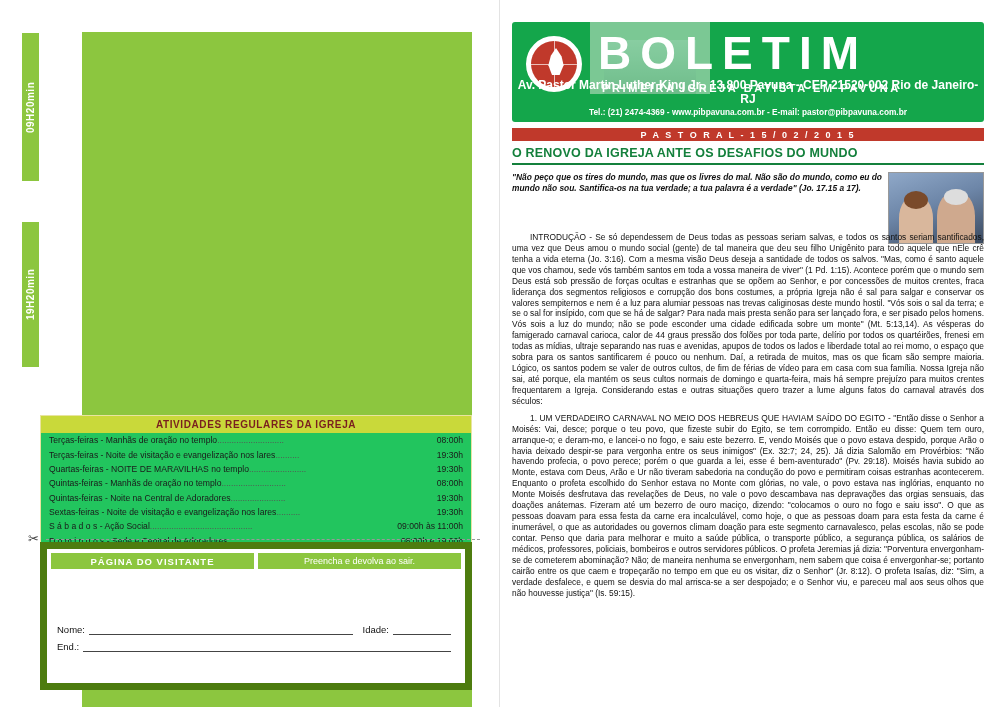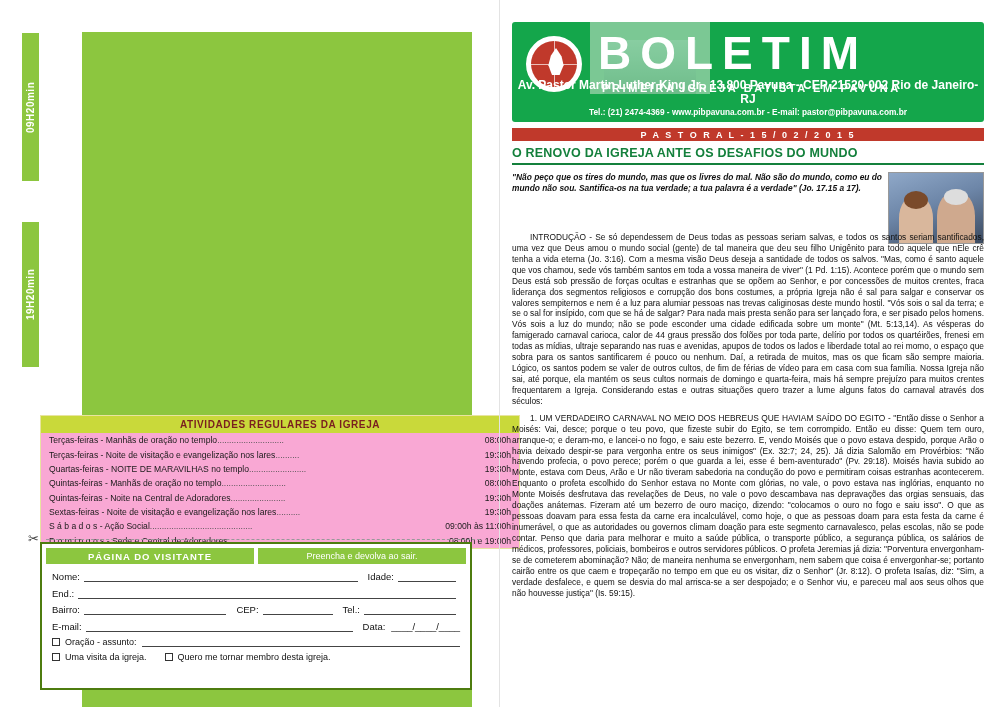--- a/index.html
+++ b/index.html
@@ -53,24 +53,24 @@
     font-size:11px;
     letter-spacing:1.5px;
     padding:3px 10px;
     text-align:left;
   }
   .svc-head th.right { text-align:right; padding-right:28px; }
   .dots { color:#555; letter-spacing:0px; }
 
   
   #activities-table {
-    position:absolute; left:40px; top:415px; width:480px;
+    position:absolute; left:40px; top:415px; width:432px;
     border-collapse:collapse;
     border:1px solid #e8e4a0;
-    background:#f9a8d4;
+    background:#22c55e;
     font-size:8.6px;
   }
   #activities-table .act-head th {
     background:#c9d93a;
     color:#7a1f1f;
     font-weight:bold;
     font-size:10px;
     letter-spacing:0.6px;
     text-align:center;
     padding:3px 6px;
@@ -84,38 +84,38 @@
   }
   #cut-line .dashline {
     position:absolute; left:18px; top:6px; right:0; height:0;
     border-top:1px dashed #999;
   }
   #cut-line .scissors { position:absolute; left:0; top:-2px; font-size:13px; color:#444; }
 
   
   #visitor-card {
     position:absolute; left:40px; top:542px; width:432px; height:148px;
-    border:2px solid #4d7c0f;
+    border:7px solid #4d7c0f;
     background:#ffffff;
     padding:0;
   }
   .vis-head { display:flex; height:16px; margin:4px 4px 0 4px; }
   .vis-head .h1 {
     background:#8cc63f; color:#fff; font-weight:bold; font-size:9.5px;
     letter-spacing:1px; flex:1; display:flex; align-items:center; justify-content:center;
   }
   .vis-head .h2 {
     background:#8cc63f; color:#fff; font-size:9px; flex:1;
     display:flex; align-items:center; justify-content:center; margin-left:4px;
   }
   .vis-body { padding:7px 10px 4px 10px; font-size:9.5px; }
   .fld { display:flex; align-items:flex-end; margin-bottom:5.5px; }
   .fld .lbl { white-space:nowrap; }
   .fld .line { flex:1; border-bottom:1px solid #444; height:10px; margin:0 4px; }
-  .fld .lbl2 { white-space:nowrap; margin-left:6px; }
+  .fld .lbl2 { white-space:nowrap; margin-left:6px;margin-top:48px; }
   .need-title { font-weight:bold; font-size:10px; margin:4px 0 5px 0; }
   .chk-row { display:flex; align-items:center; margin-bottom:5px; font-size:9px; }
   .chkbox {
     width:8px; height:8px; border:1px solid #333; display:inline-block;
     margin-right:5px; background:#fff;
   }
   .chk-row .line { flex:1; border-bottom:1px solid #444; height:9px; margin-left:5px; }
   .chk-row .sp { width:18px; }
 
   

